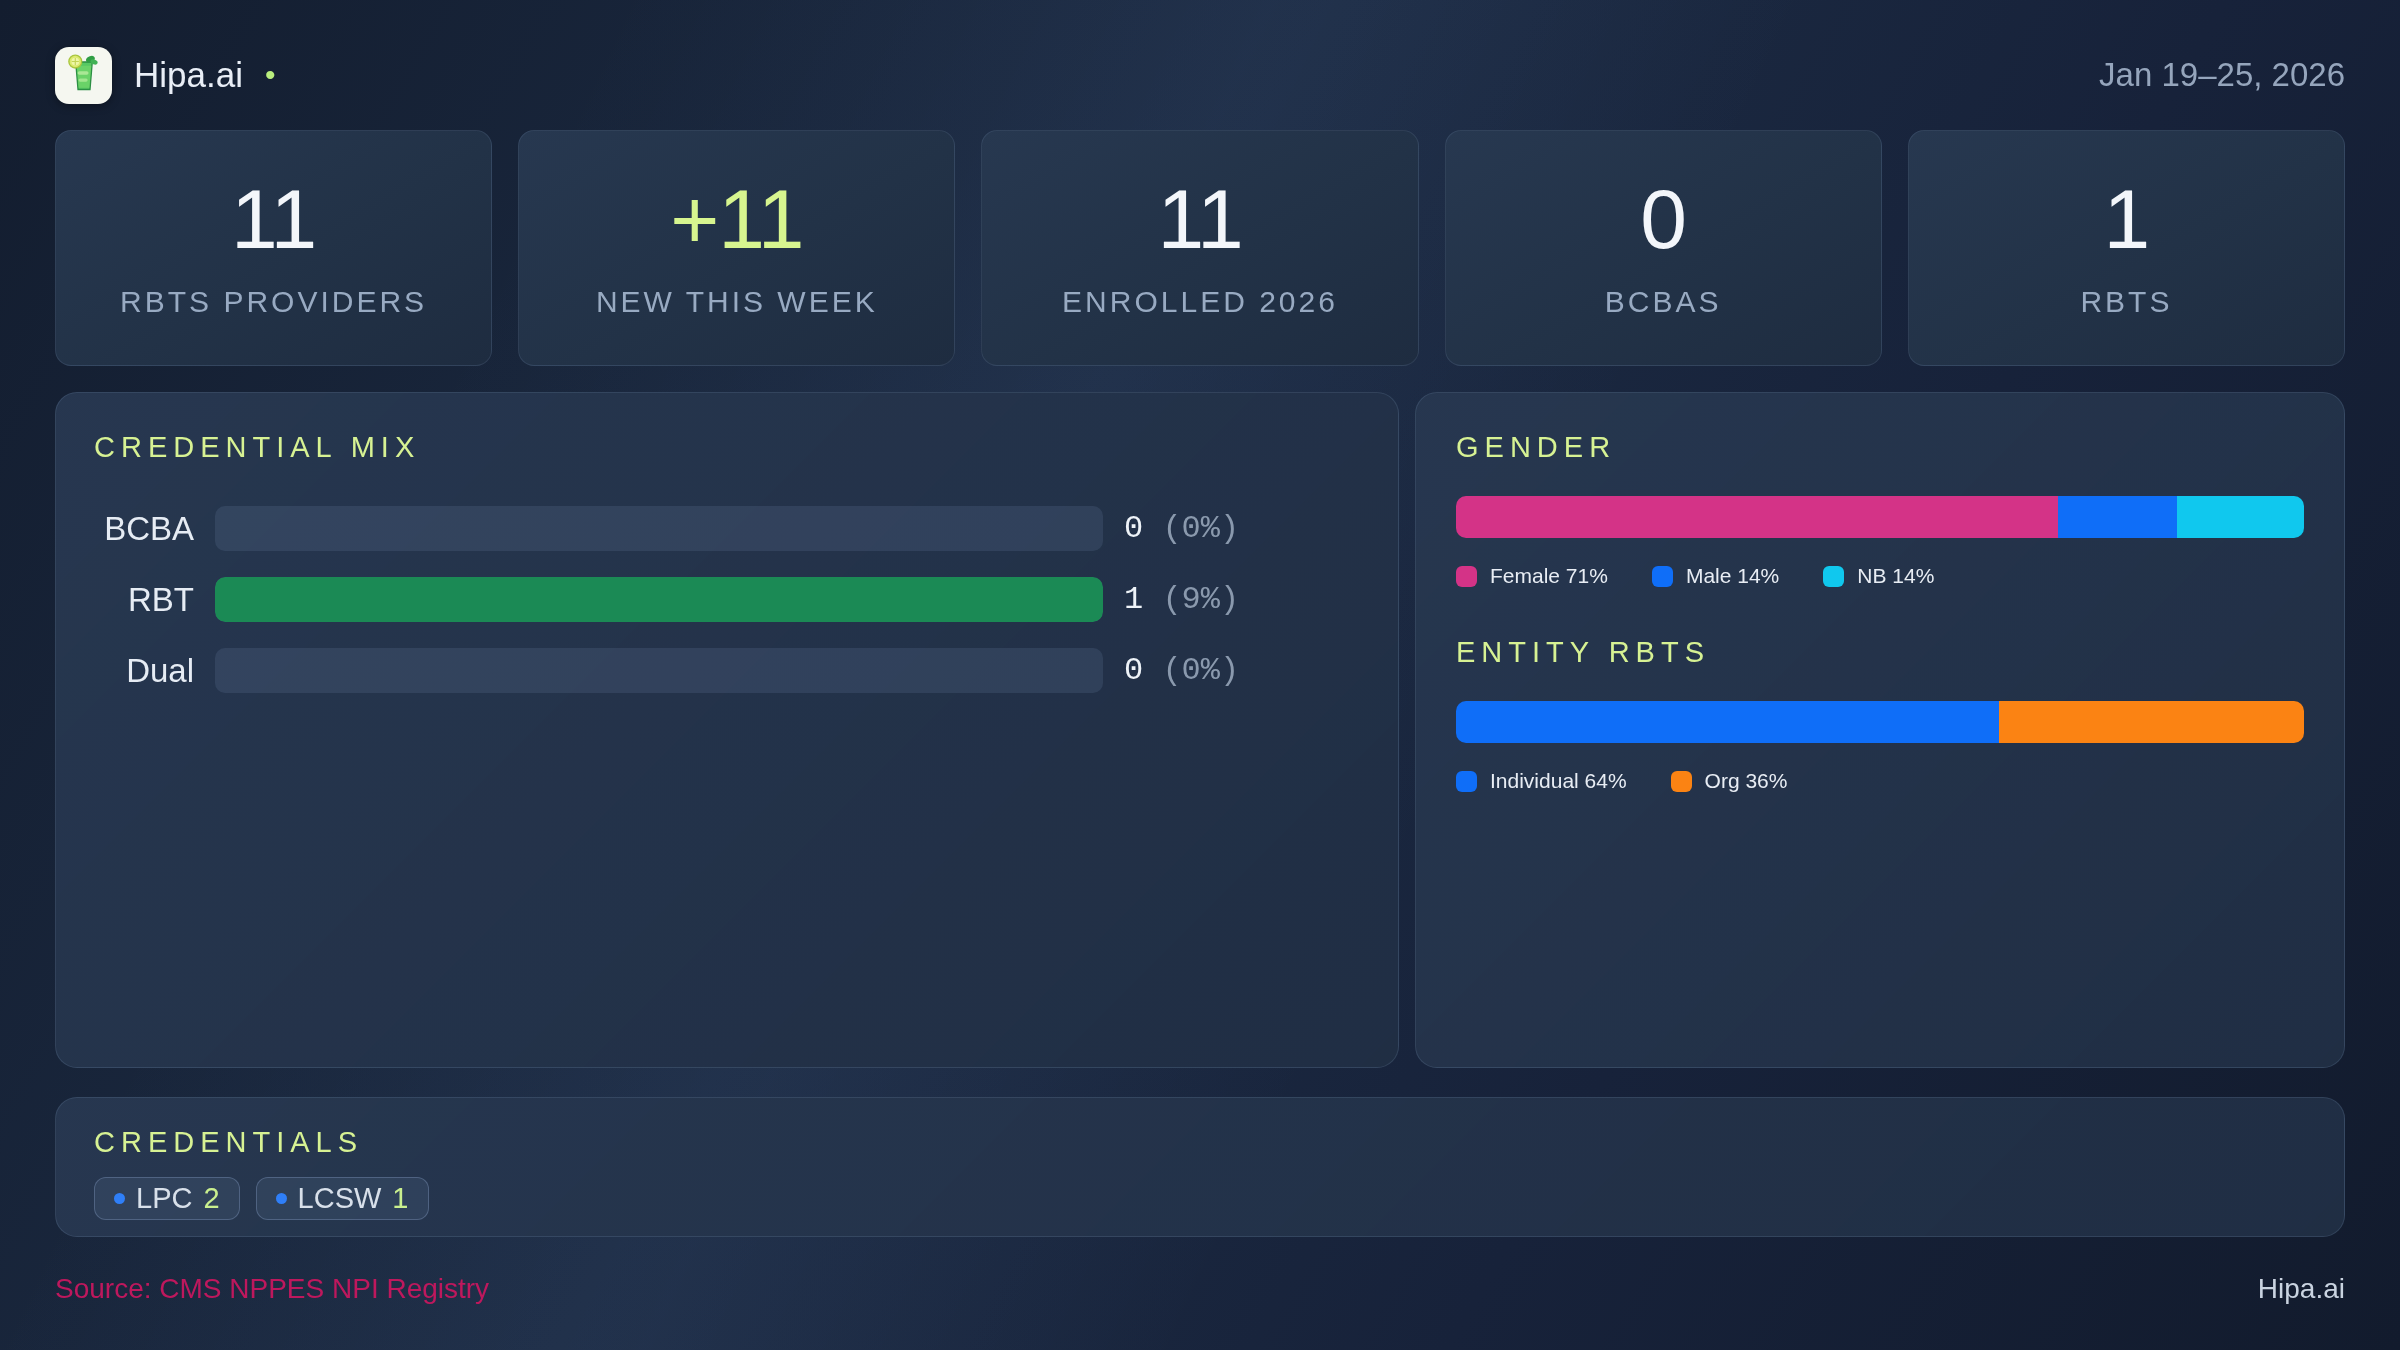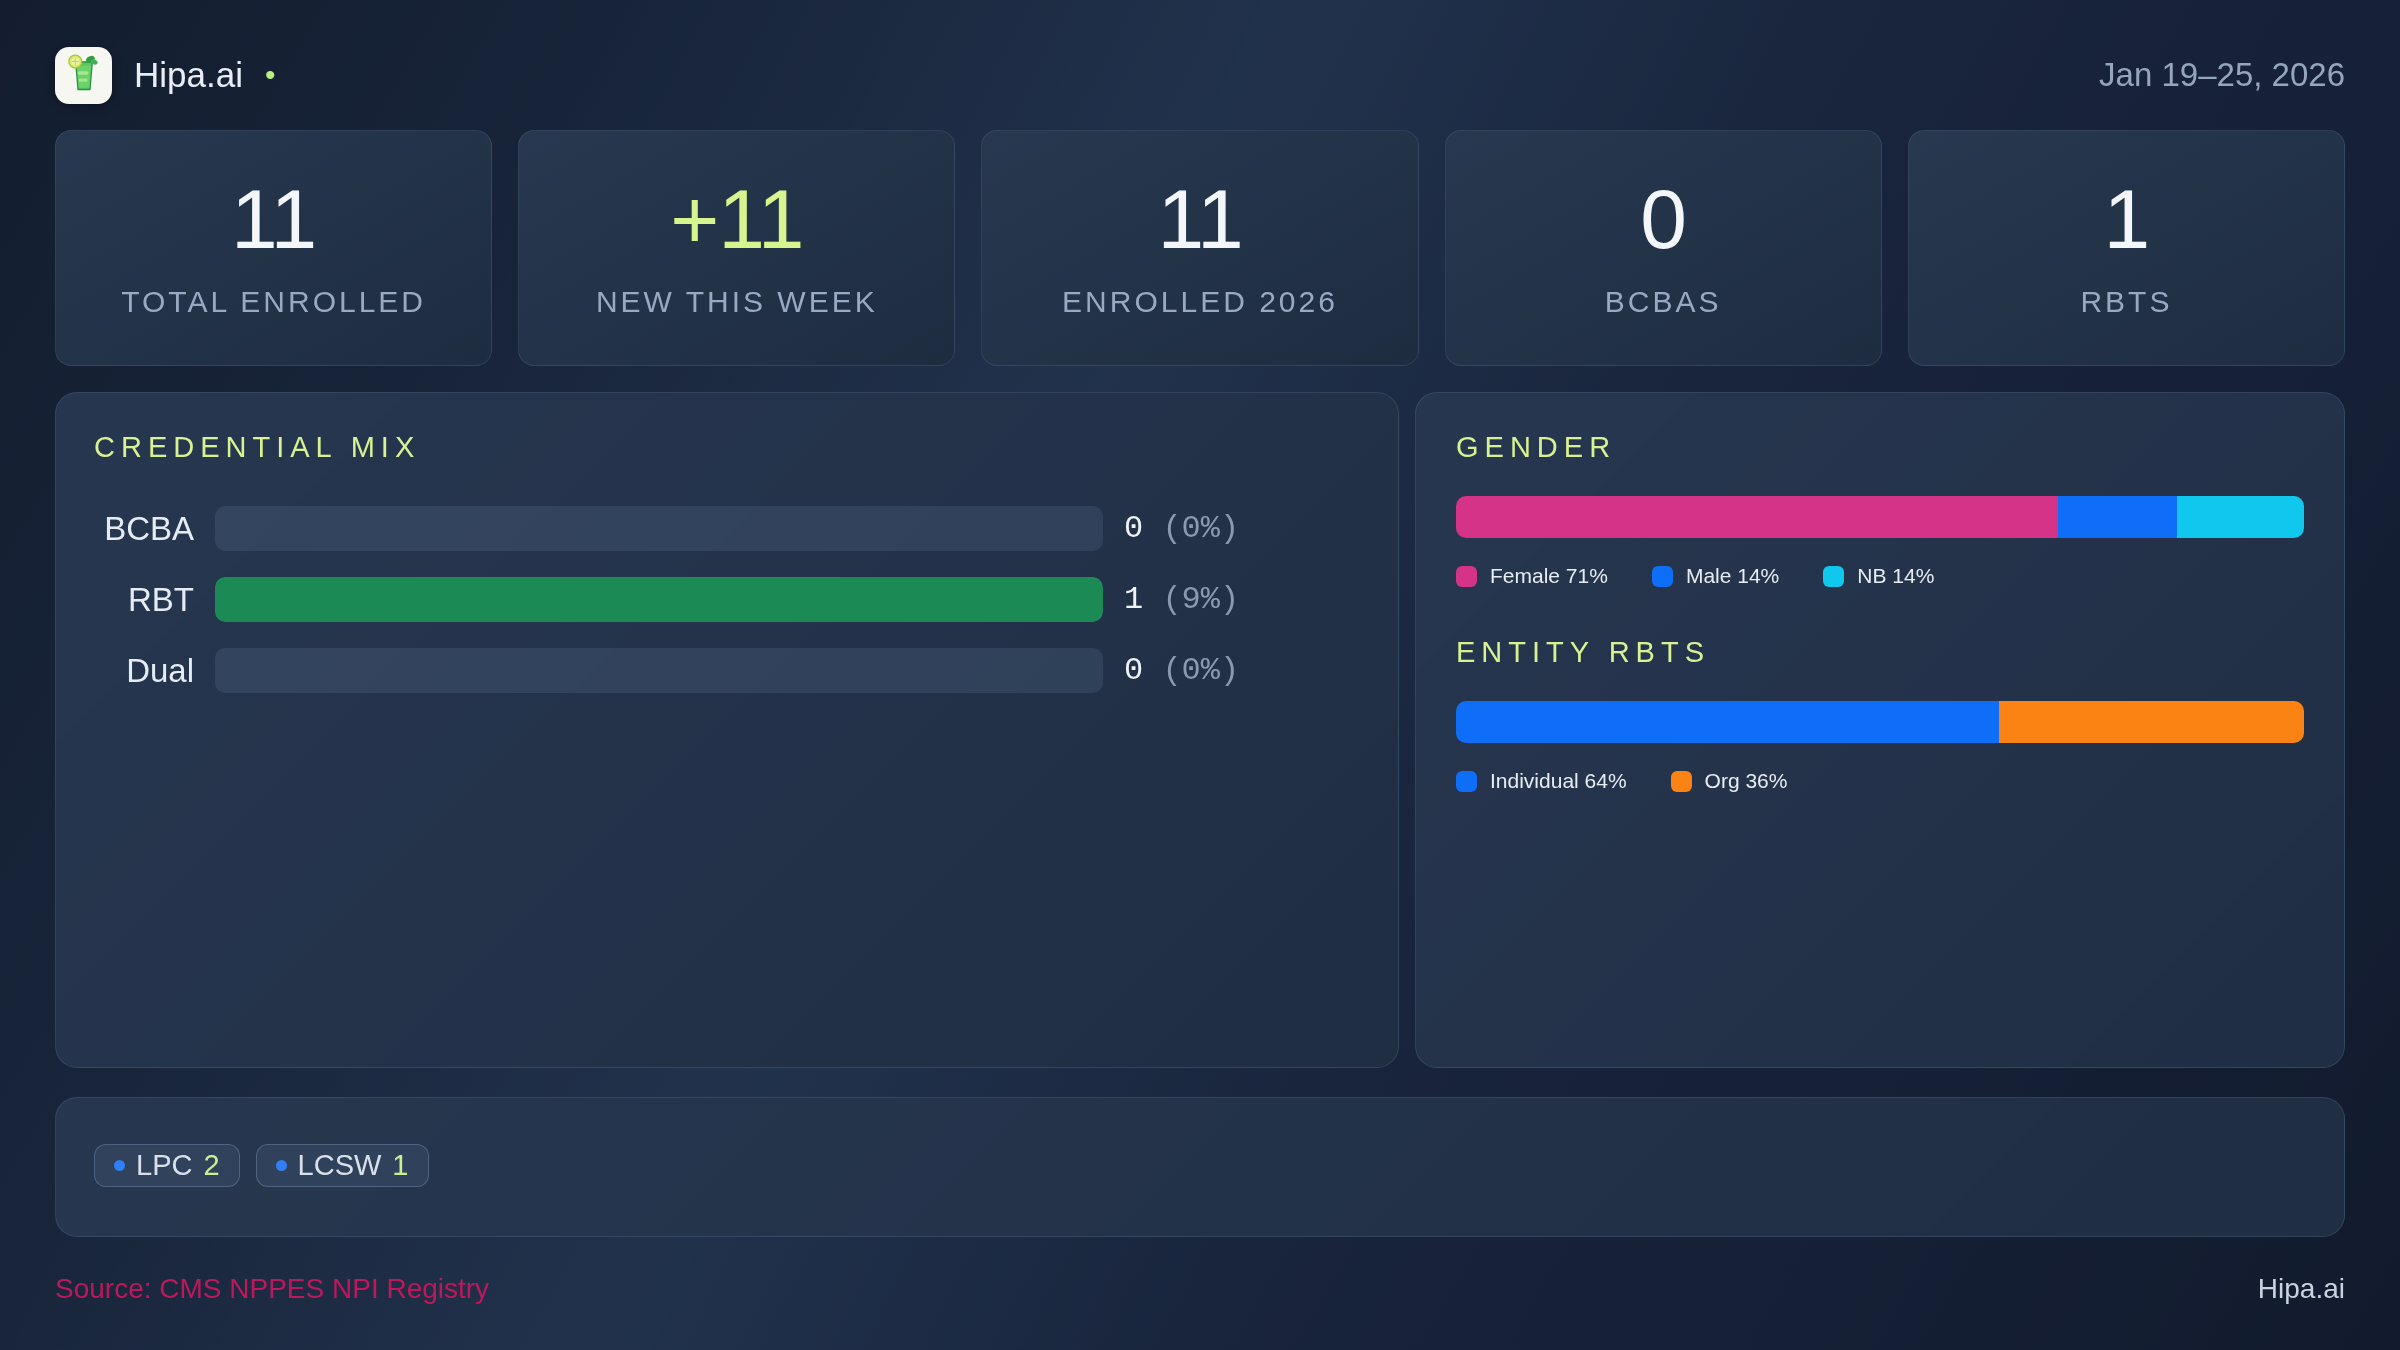--- a/index.html
+++ b/index.html
@@ -104,21 +104,21 @@
       </span>
     </div>
     <div class="brand">Hipa.ai</div>
     <div class="hdr-dot">•</div>
     <div class="hdr-date">Jan 19–25, 2026</div>
   </div>
 
   <div class="stats">
     <div class="card">
       <div class="stat-value">11</div>
-      <div class="stat-label">TOTAL ENROLLED</div>
+      <div class="stat-label">RBTS PROVIDERS</div>
     </div>
     <div class="card">
       <div class="stat-value accent">+11</div>
       <div class="stat-label">NEW THIS WEEK</div>
     </div>
     <div class="card">
       <div class="stat-value">11</div>
       <div class="stat-label">ENROLLED 2026</div>
     </div>
     <div class="card">
@@ -212,20 +212,21 @@
         <div class="legend-item">
           <span class="swatch" style="background: rgb(251, 131, 19);"></span>
           <span class="legend-text">Org 36%</span>
         </div>
       </div>
     </div>
 
   </div>
 
   <div class="panel panel-bottom">
+    <div class="panel-title">CREDENTIALS</div>
     <div class="chips">
       <div class="chip">
         <span class="chip-dot" style="background: rgb(47, 127, 248);"></span>
         <span class="chip-label">LPC</span>
         <span class="chip-count">2</span>
       </div>
       <div class="chip">
         <span class="chip-dot" style="background: rgb(47, 127, 248);"></span>
         <span class="chip-label">LCSW</span>
         <span class="chip-count">1</span>

